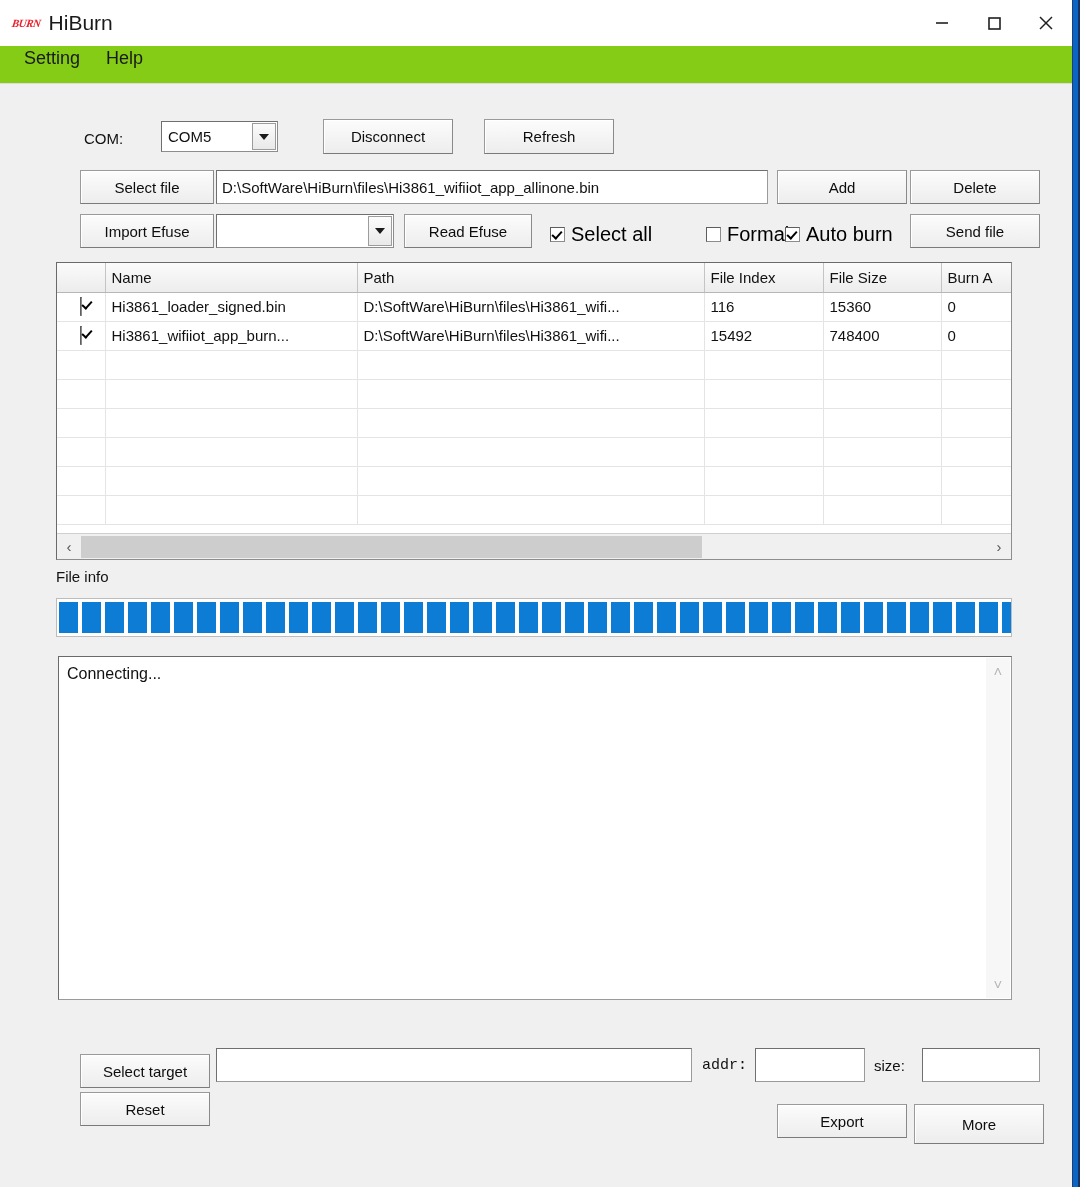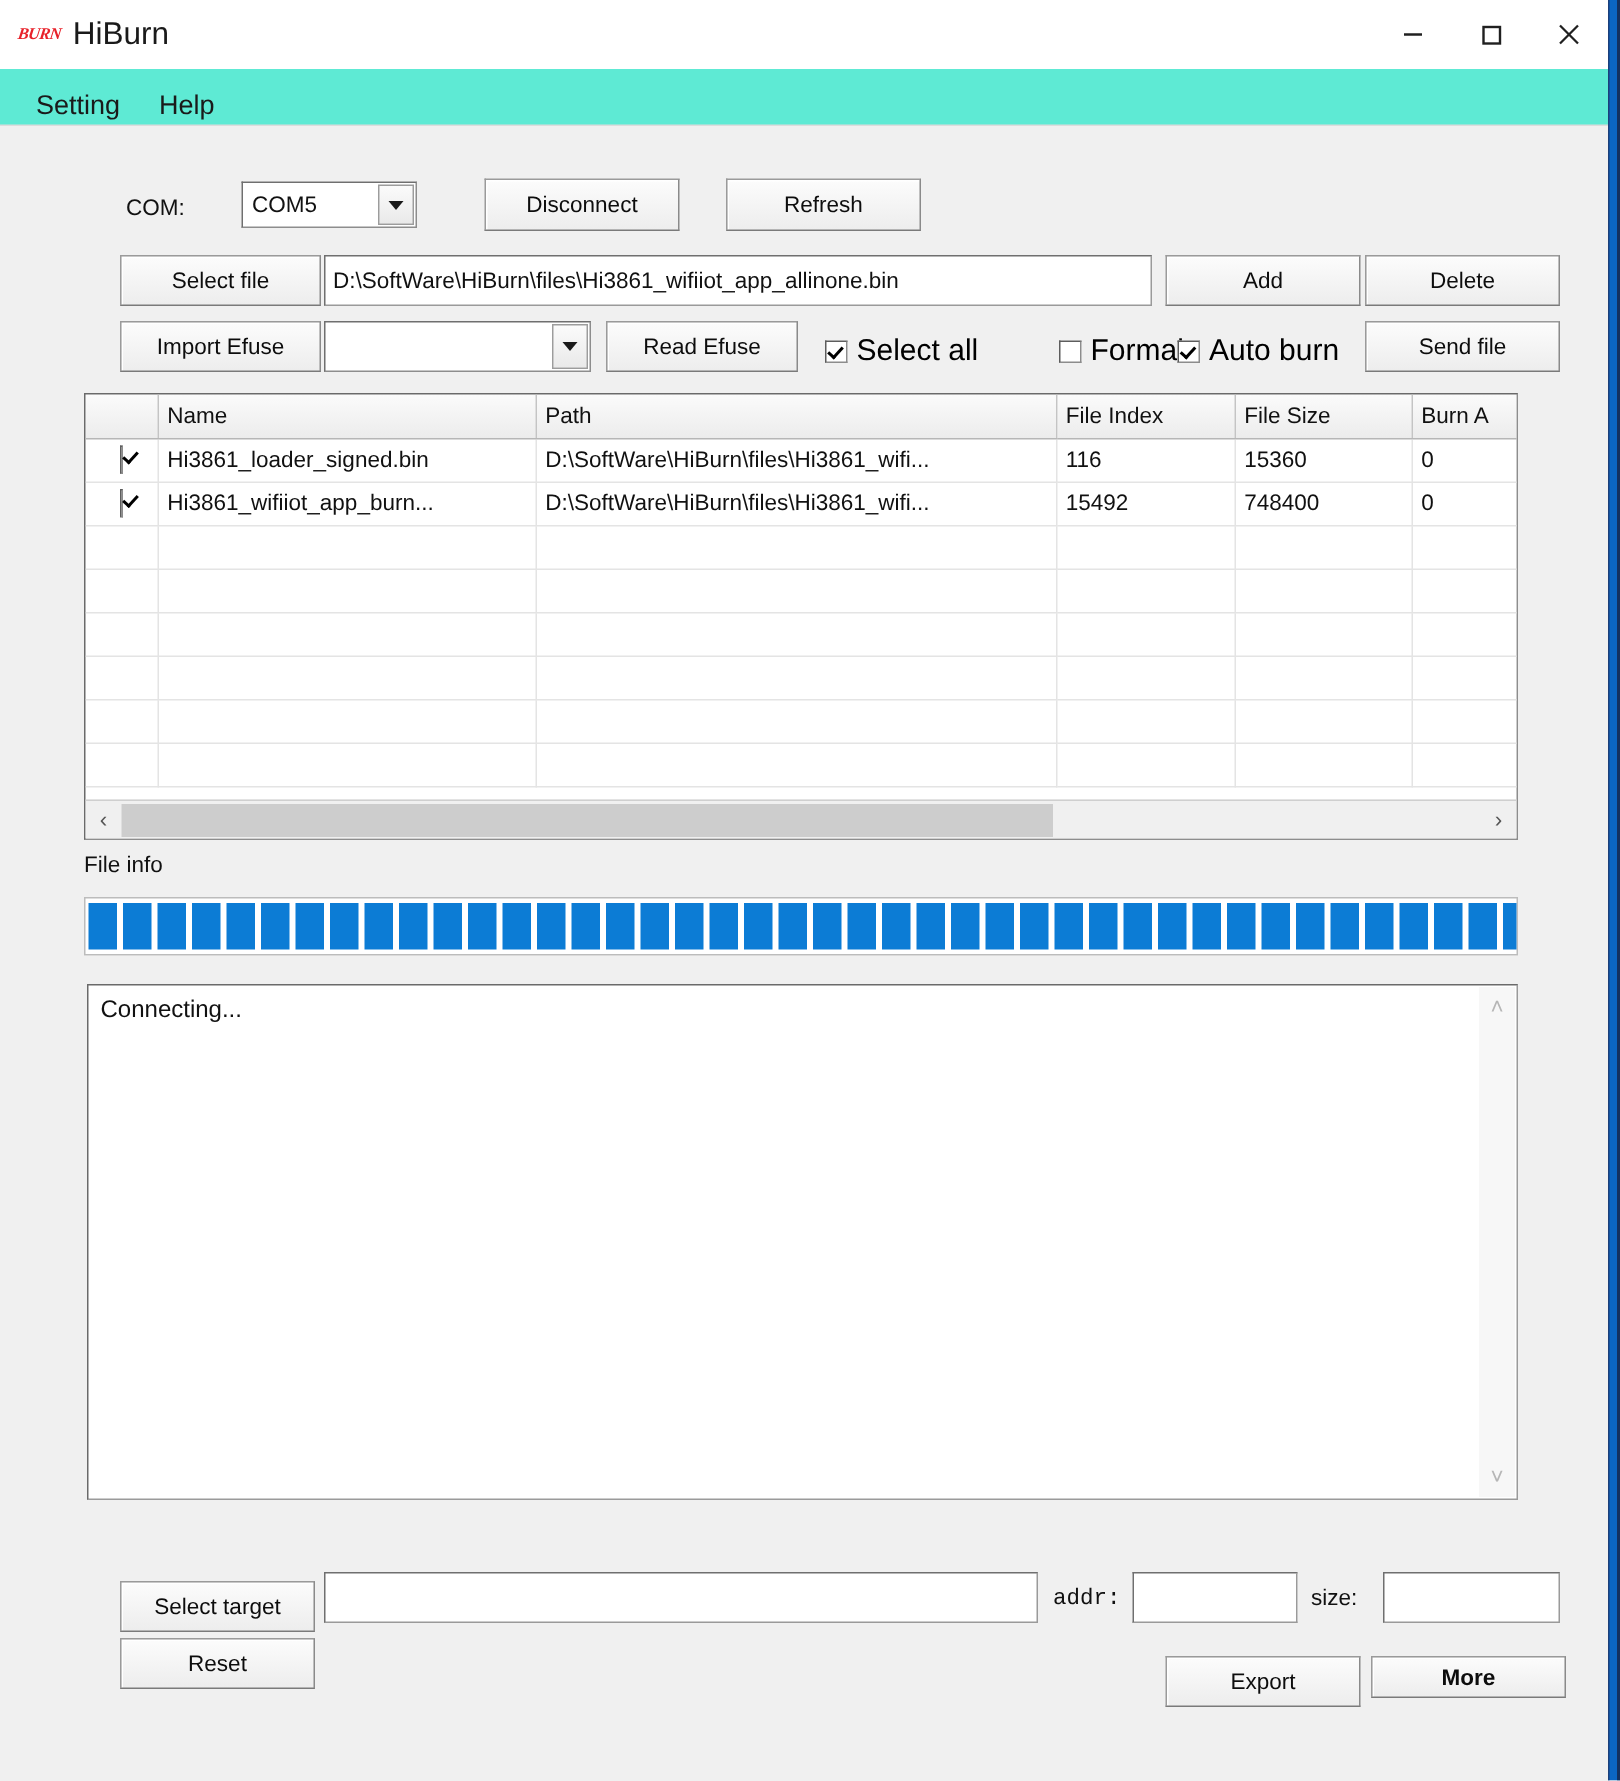--- a/index.html
+++ b/index.html
@@ -60,23 +60,23 @@
   .winbtn {
     width: 52px; height: 46px;
     display: flex; align-items: center; justify-content: center;
     background: #ffffff;
   }
   .winbtn svg { display: block; }
 
   
   .menubar {
     height: 38px;
-    background: #5eead4;
+    background: #84cc16;
     border-bottom: 1px solid #dcdcdc;
-    display: flex; align-items: flex-end;
+    display: flex; align-items: flex-start;
     padding-left: 12px;
   }
   .menuitem {
     font-size: 18px;
     color: #1a1a1a;
     padding: 2px 12px;
     margin-right: 2px;
   }
 
   
@@ -493,16 +493,16 @@
 
     <div class="pos btn" style="left:56px; top:1054px; width:130px; height:34px;">Select target</div>
     <div class="pos txt" style="left:192px; top:1048px; width:476px; height:34px;"></div>
     <div class="pos lbl" style="left:678px; top:1057px;font-family:Liberation Mono, monospace;">addr:</div>
     <div class="pos txt" style="left:731px; top:1048px; width:110px; height:34px;"></div>
     <div class="pos lbl" style="left:850px; top:1057px;">size:</div>
     <div class="pos txt" style="left:898px; top:1048px; width:118px; height:34px;"></div>
 
     <div class="pos btn" style="left:56px; top:1092px; width:130px; height:34px;">Reset</div>
     <div class="pos btn" style="left:753px; top:1104px; width:130px; height:34px;">Export</div>
-    <div class="pos btn" style="left:890px; top:1104px; width:130px; height:28px;font-weight:bold;">More</div>
+    <div class="pos btn" style="left:890px; top:1104px; width:130px; height:40px;">More</div>
 
   </div>
 </div>
 
 </body></html>

